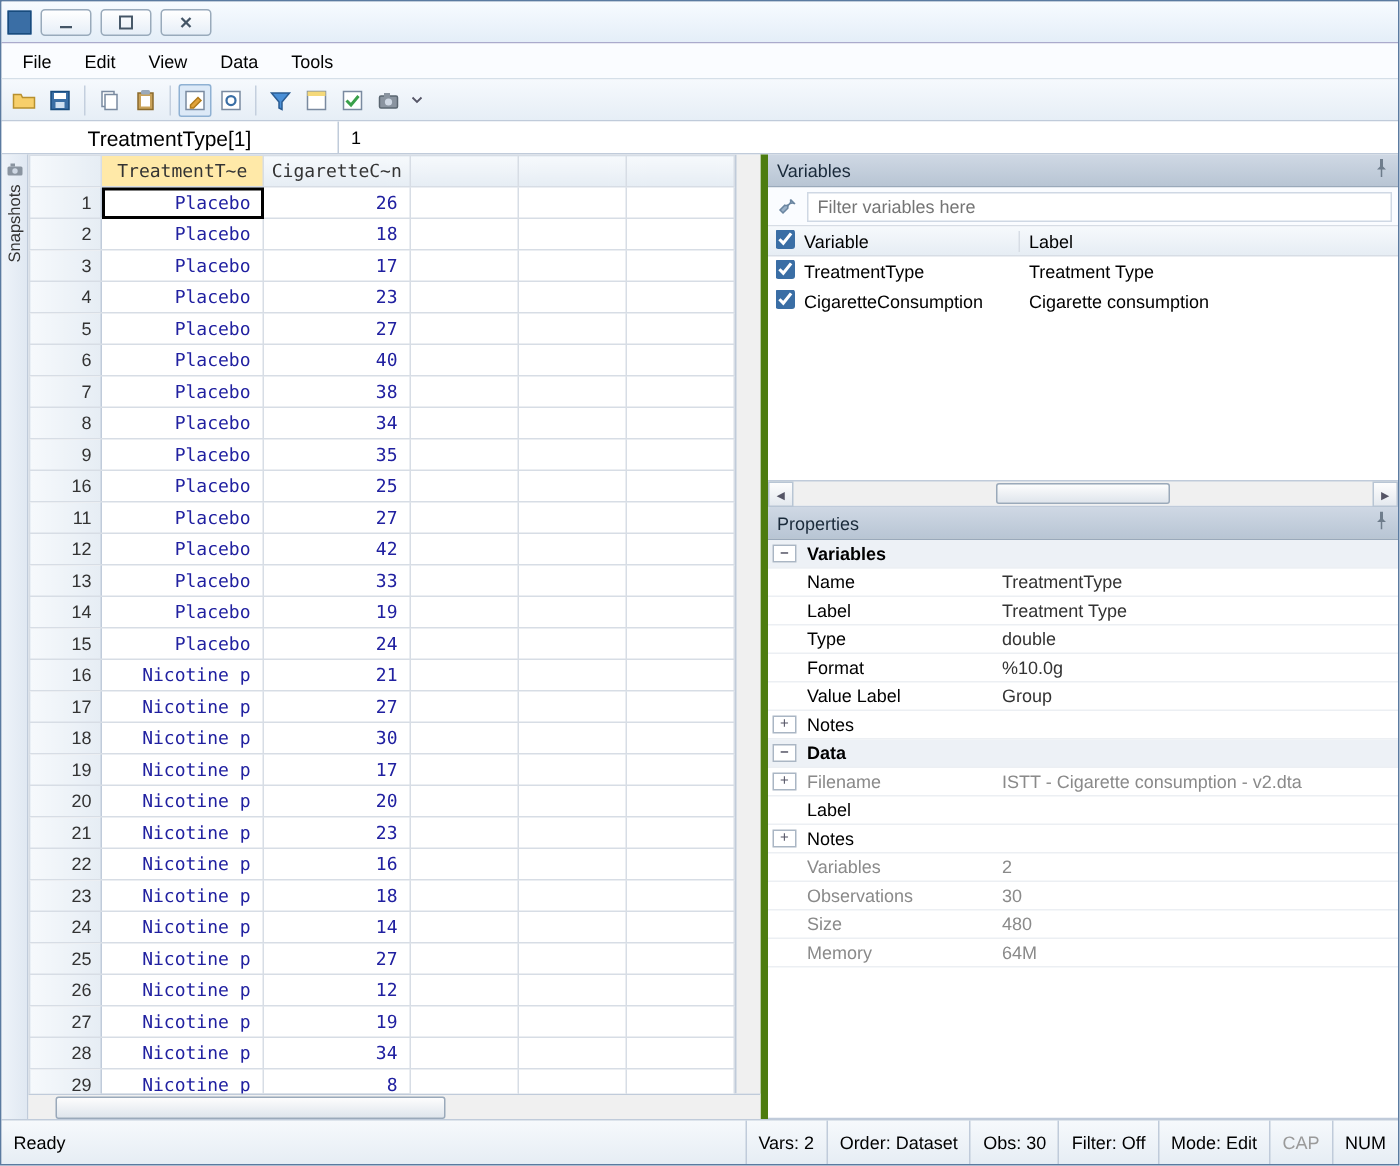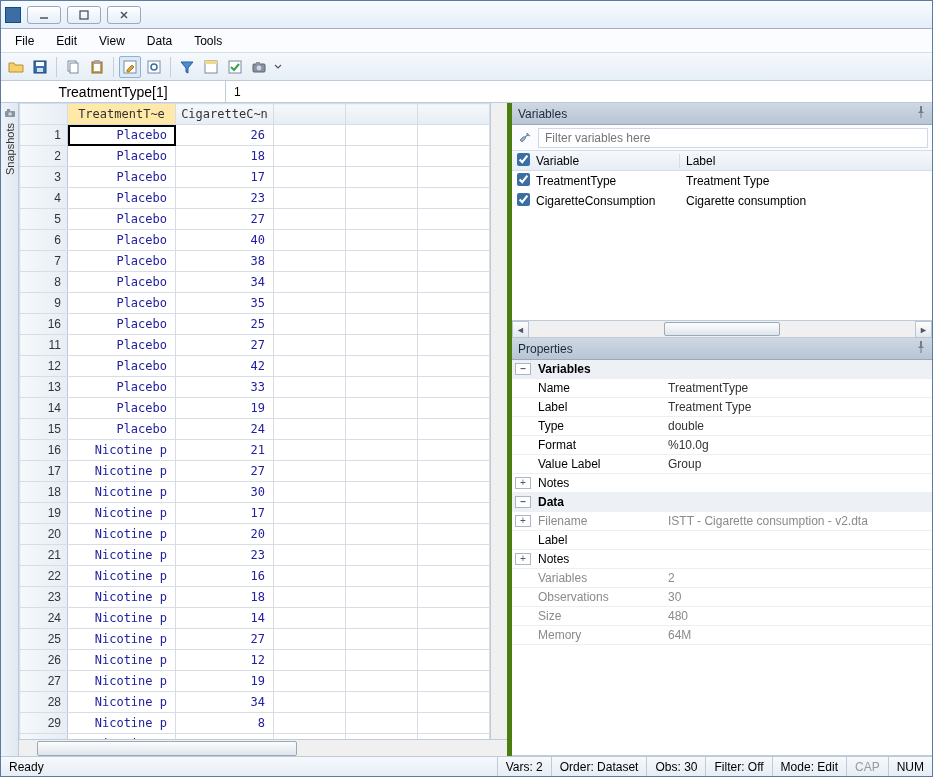--- a/index.html
+++ b/index.html
@@ -81,21 +81,21 @@
   
   .prop-body{flex:1;overflow:auto;background:#fff;}
   .prow{height:19px;display:flex;align-items:center;border-bottom:1px solid #eceff3;}
   .prow .box{width:16px;text-align:center;color:#556;font-size:10px;border:1px solid #aab6c4;height:12px;line-height:10px;margin:0 3px;background:#fff;}
   .prow .lab{width:130px;padding-left:4px;}
   .prow .val{flex:1;padding-left:4px;color:#333;}
   .prow.section{background:#edf1f6;font-weight:bold;}
   .prow.dim .lab,.prow.dim .val{color:#8a8a8a;}
   .prow .spacer{width:22px;}
   
-  .status{height:20px;border-top:1px solid #c0cbda;background:linear-gradient(#f6f9fc,#e6edf4);display:flex;align-items:center;font-size:12px;}
+  .status{height:30px;border-top:1px solid #c0cbda;background:linear-gradient(#f6f9fc,#e6edf4);display:flex;align-items:center;font-size:12px;}
   .status .seg{padding:0 8px;border-left:1px solid #c0cbda;height:100%;display:flex;align-items:center;}
   .status .seg:first-child{border-left:none;flex:0 0 auto;padding-left:8px;}
   .status .filler{flex:1;}
   .status .dim{color:#9a9a9a;}
   input[type=checkbox]{accent-color:#3a6ea5;}
 </style>
 </head>
 <body>
 
 <div class="titlebar">

